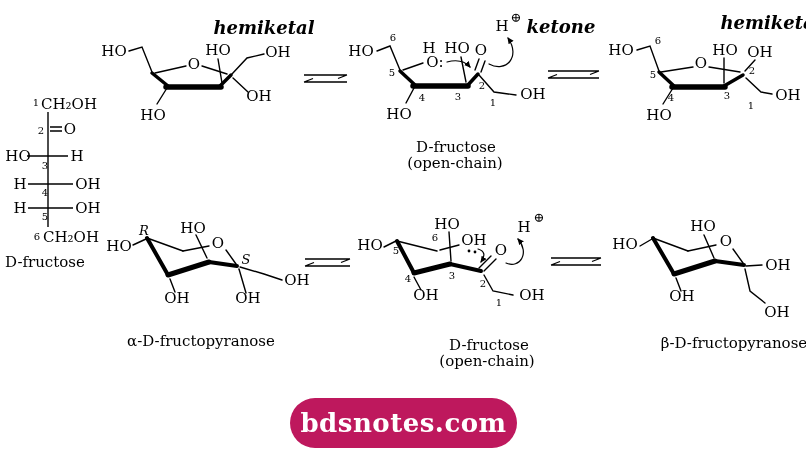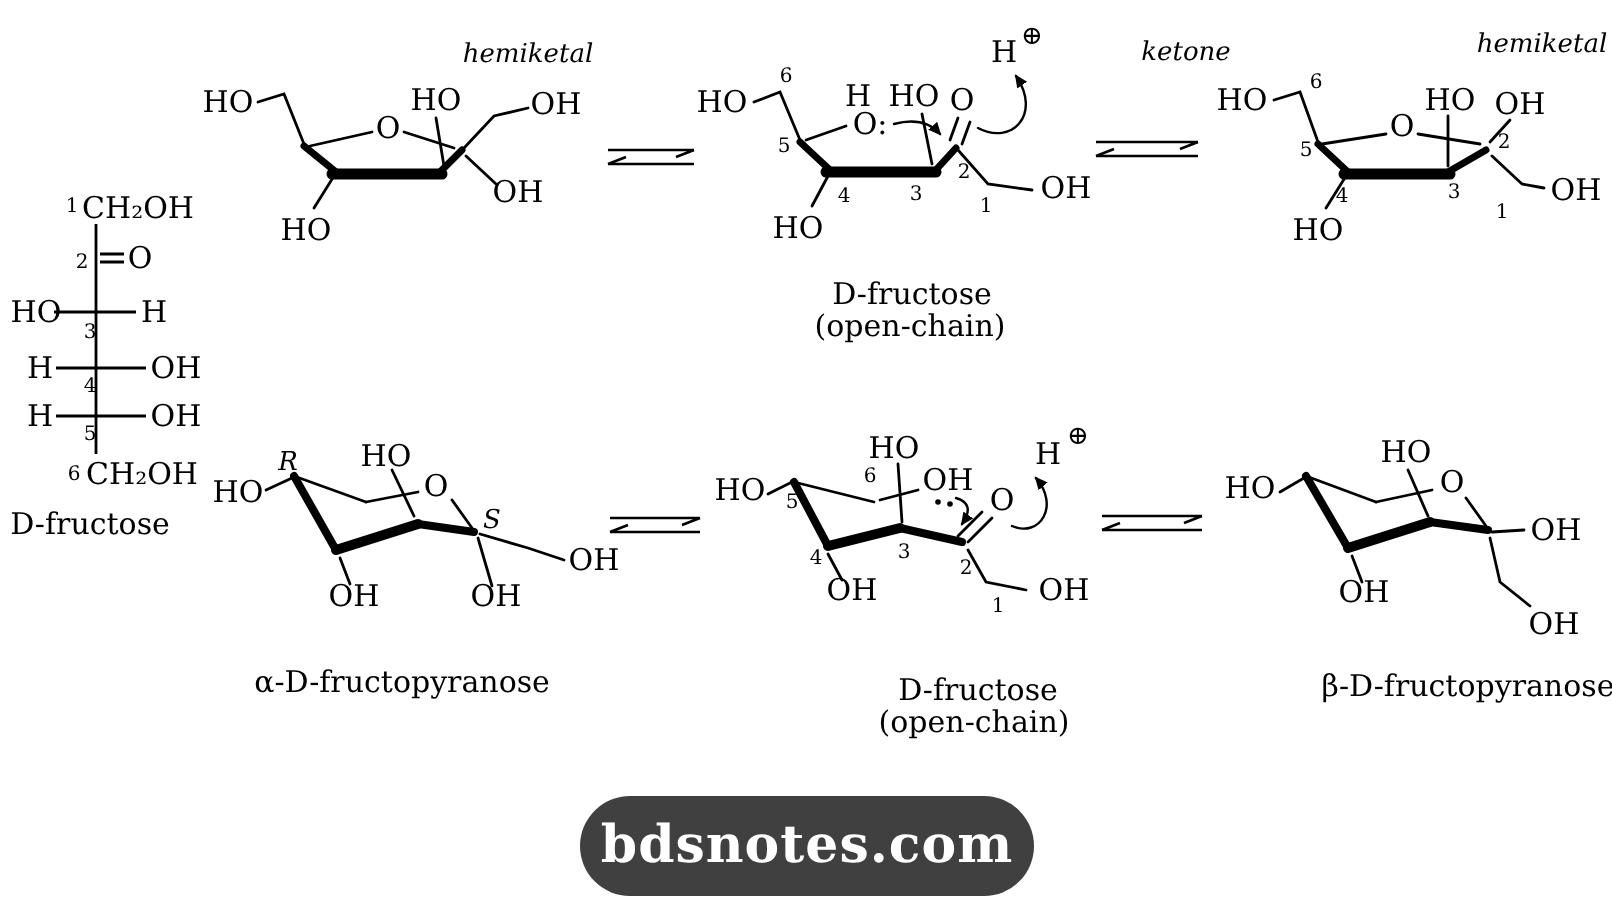--- a/index.html
+++ b/index.html
@@ -6,21 +6,21 @@
   .canvas{
     position:relative;width:806px;height:456px;background:#fff;overflow:hidden;
     font-family:"DejaVu Serif","Liberation Serif",serif;color:#000;
   }
   svg.layer{position:absolute;left:0;top:0;}
   svg.layer text{font-family:"DejaVu Serif","Liberation Serif",serif;fill:#000;}
   .cap{
     position:absolute;transform:translateX(-50%);white-space:nowrap;
     font-size:15px;color:#000;text-align:center;line-height:16px;
   }
-  .cap.it{font-style:italic;font-size:13px;}
+  .cap.it{font-style:italic;font-size:18px;font-weight:bold;}
   .pill{
     position:absolute;left:290px;top:398px;width:227px;height:50px;border-radius:25px;
     background:#134b9e;display:flex;align-items:center;justify-content:center;
     color:#fff;font-weight:bold;font-size:26px;letter-spacing:0.5px;cursor:pointer;
   }
 </style>
 </head>
 <body>
 
 <div class="canvas">
@@ -216,28 +216,28 @@
         <text x="703" y="231" text-anchor="middle" font-size="15">HO</text>
         <text x="726" y="246" text-anchor="middle" font-size="15">O</text>
         <text x="625" y="249" text-anchor="middle" font-size="15">HO</text>
         <text x="778" y="270" text-anchor="middle" font-size="15">OH</text>
         <text x="682" y="301" text-anchor="middle" font-size="15">OH</text>
         <text x="777" y="317" text-anchor="middle" font-size="15">OH</text>
       </g>
   </svg>
 
   <div class="cap it" style="left:264px;top:20px;">hemiketal</div>
-  <div class="cap it" style="left:561px;top:19px;margin-left:32px;">ketone</div>
+  <div class="cap it" style="left:561px;top:19px;">ketone</div>
   <div class="cap it" style="left:771px;top:15px;">hemiketal</div>
 
   <div class="cap" style="left:45px;top:254px;">D-fructose</div>
   <div class="cap" style="left:456px;top:139px;">D-fructose</div>
   <div class="cap" style="left:455px;top:155px;">(open-chain)</div>
   <div class="cap" style="left:201px;top:333px;text-align:center;">α-D-fructopyranose</div>
   <div class="cap" style="left:489px;top:337px;">D-fructose</div>
   <div class="cap" style="left:487px;top:353px;">(open-chain)</div>
   <div class="cap" style="left:706px;top:335px;margin-left:28px;">β-D-fructopyranose</div>
 
-  <div class="pill" style="background: #404040; color: rgb(255, 255, 255);">
+  <div class="pill" style="background: #be185d; color: rgb(255, 255, 255);">
     <span>bdsnotes.com</span>
   </div>
 
 </div>
 
 </body></html>

